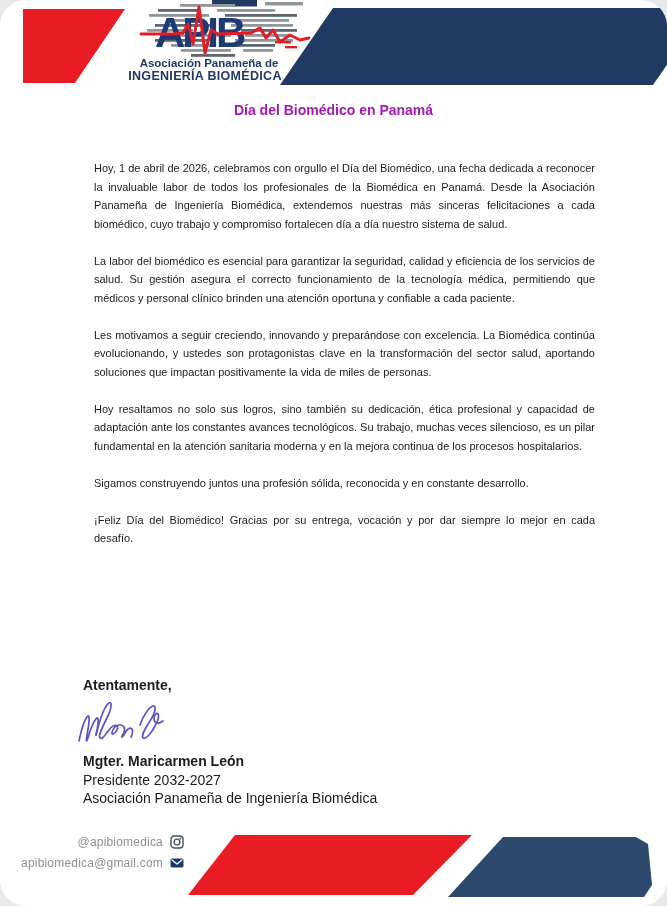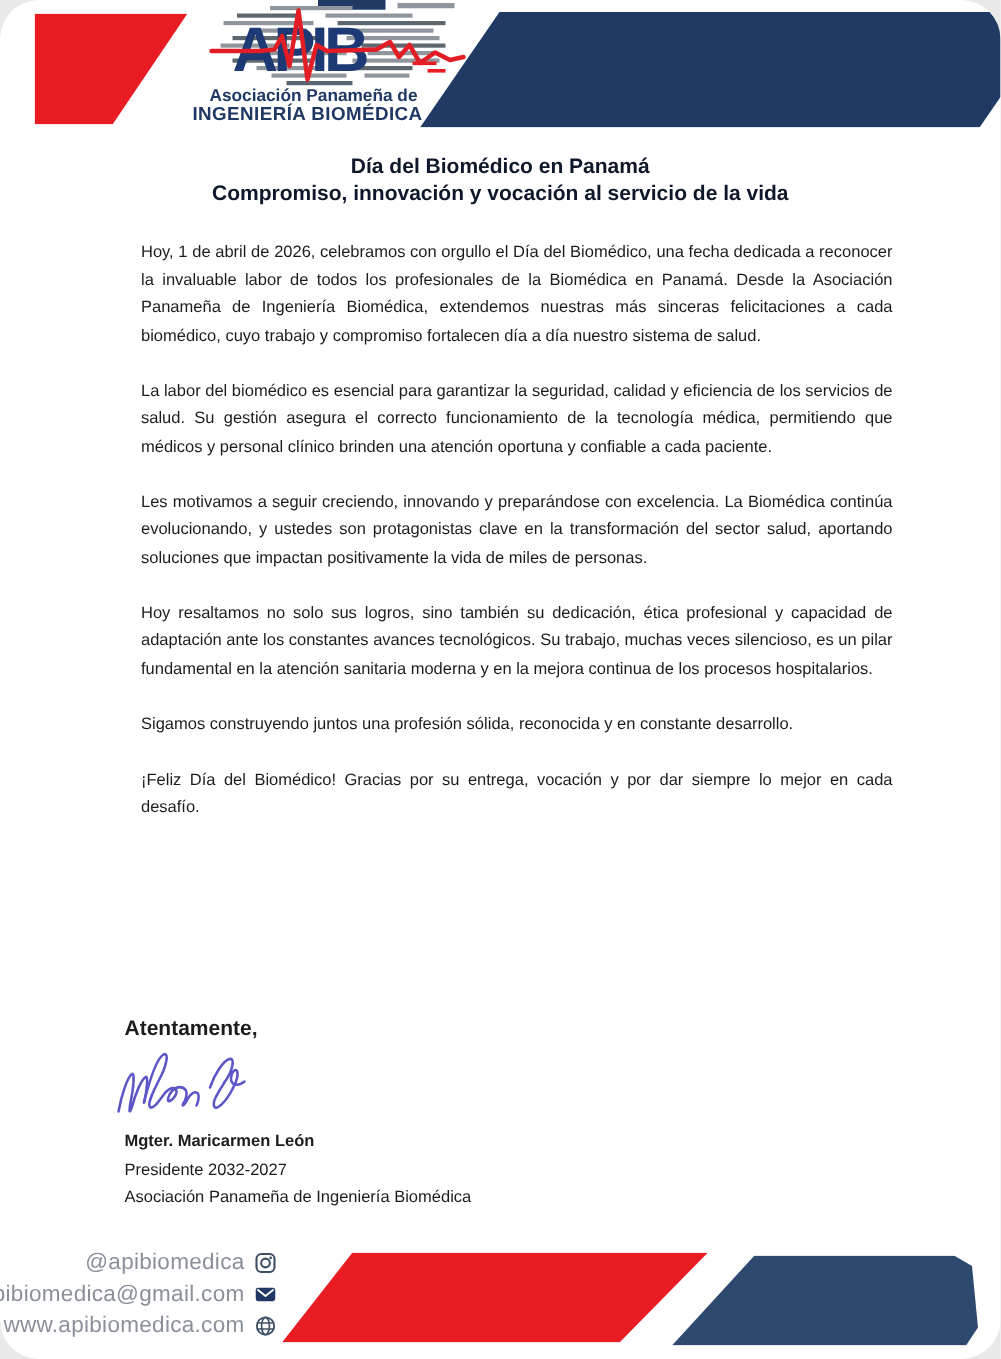--- a/index.html
+++ b/index.html
@@ -27,39 +27,39 @@
   }
   .logo-org1 { font-family:"Liberation Sans", sans-serif; font-weight:bold; font-size:11.5px; fill:#1f3864; }
   .logo-org2 { font-family:"Liberation Sans", sans-serif; font-weight:bold; font-size:12.5px; letter-spacing:.3px; fill:#1f3864; }
   .dash { fill:#8f969e; }
   .dash-dark { fill:#5d6770; }
   .dash-navy { fill:#203a64; }
   .dash-red { fill:#e91c24; }
   
   .title-block {
     position:absolute; left:0; top:101px; width:667px; text-align:center;
-    color:#0f172a; font-weight:bold; font-size:14px; line-height:18px;
+    color:#a21caf; font-weight:bold; font-size:14px; line-height:18px;
   }
   .body-block {
     position:absolute; left:94px; top:159px; width:501px;
     font-size:11px; line-height:18.5px; text-align:justify;
   }
   .body-block p { margin:0 0 18.5px 0; }
   .salutation { position:absolute; left:83px; top:677px; font-size:14px; font-weight:bold; }
   .signature-svg { position:absolute; left:72px; top:693px; }
   .sig-stroke { fill:none; stroke:#5c56c6; stroke-width:1.7; stroke-linecap:round; stroke-linejoin:round; }
-  .signer-block { position:absolute; left:83px; top:752px; font-size:11px; line-height:18.5px; }
+  .signer-block { position:absolute; left:83px; top:752px; font-size:14px; line-height:18.5px; }
   .signer-block .name { font-weight:bold; }
   
   .contacts {
     position:absolute; left:0; top:832px; width:184px;
     display:flex; flex-direction:column; gap:2px;
   }
   .contact-row { display:flex; justify-content:flex-end; align-items:center; gap:7px; height:19px; }
-  .contact-label { font-size:15px; color:#8a9099; letter-spacing:.2px; }
+  .contact-label { font-size:12px; color:#8a9099; letter-spacing:.2px; }
   .contact-icon { width:14px; height:14px; flex:0 0 auto; }
   .ftr-red {
     left:188px; top:835px; width:284px; height:60px; background:#e91c24;
     clip-path:polygon(47px 0, 284px 0, 225px 60px, 0 60px);
   }
   .ftr-navy {
     left:448px; top:837px; width:208px; height:60px; background:#2d4a6e;
     clip-path:polygon(55px 0, 188px 0, 200px 7px, 204px 48px, 196px 60px, 0 60px);
   }
 </style>
@@ -103,21 +103,20 @@
     <text class="logo-acronym" x="30" y="47">APIB</text>
 
     <polyline points="16,34 48,34 58,33 63,24 68,44 74,7 80,53 86,30 93,34 126,33 135,28 141,38 148,30 155,42 165,35 175,40 184,38" fill="none" stroke="#e21d25" stroke-width="3" stroke-linejoin="round" stroke-linecap="round"></polyline>
 
     <text class="logo-org1" x="84" y="67" text-anchor="middle">Asociación Panameña de</text>
     <text class="logo-org2" x="80" y="80" text-anchor="middle">INGENIERÍA BIOMÉDICA</text>
   </svg>
 
   <div class="title-block">
     <div>Día del Biomédico en Panamá</div>
-    <div>Compromiso, innovación y vocación al servicio de la vida</div>
   </div>
 
   <div class="body-block">
     <p>Hoy, 1 de abril de 2026, celebramos con orgullo el Día del Biomédico, una fecha dedicada a reconocer la invaluable labor de todos los profesionales de la Biomédica en Panamá. Desde la Asociación Panameña de Ingeniería Biomédica, extendemos nuestras más sinceras felicitaciones a cada biomédico, cuyo trabajo y compromiso fortalecen día a día nuestro sistema de salud.</p>
     <p>La labor del biomédico es esencial para garantizar la seguridad, calidad y eficiencia de los servicios de salud. Su gestión asegura el correcto funcionamiento de la tecnología médica, permitiendo que médicos y personal clínico brinden una atención oportuna y confiable a cada paciente.</p>
     <p>Les motivamos a seguir creciendo, innovando y preparándose con excelencia. La Biomédica continúa evolucionando, y ustedes son protagonistas clave en la transformación del sector salud, aportando soluciones que impactan positivamente la vida de miles de personas.</p>
     <p>Hoy resaltamos no solo sus logros, sino también su dedicación, ética profesional y capacidad de adaptación ante los constantes avances tecnológicos. Su trabajo, muchas veces silencioso, es un pilar fundamental en la atención sanitaria moderna y en la mejora continua de los procesos hospitalarios.</p>
     <p>Sigamos construyendo juntos una profesión sólida, reconocida y en constante desarrollo.</p>
     <p>¡Feliz Día del Biomédico! Gracias por su entrega, vocación y por dar siempre lo mejor en cada desafío.</p>
   </div>
@@ -145,27 +144,18 @@
         <circle cx="10.4" cy="3.6" r="0.9" fill="#3d4f63"></circle>
       </svg>
     </div>
     <div class="contact-row">
       <span class="contact-label">apibiomedica@gmail.com</span>
       <svg class="contact-icon" viewBox="0 0 14 14">
         <rect x="0.5" y="2.5" width="13" height="9" rx="1.6" fill="#1f3864"></rect>
         <polyline points="2,4 7,8 12,4" fill="none" stroke="#ffffff" stroke-width="1.3" stroke-linecap="round" stroke-linejoin="round"></polyline>
       </svg>
     </div>
-    <div class="contact-row">
-      <span class="contact-label">www.apibiomedica.com</span>
-      <svg class="contact-icon" viewBox="0 0 14 14">
-        <circle cx="7" cy="7" r="5.8" fill="none" stroke="#3d4f63" stroke-width="1.2"></circle>
-        <ellipse cx="7" cy="7" rx="2.6" ry="5.8" fill="none" stroke="#3d4f63" stroke-width="1.1"></ellipse>
-        <line x1="1.2" y1="5" x2="12.8" y2="5" stroke="#3d4f63" stroke-width="1.1"></line>
-        <line x1="1.2" y1="9" x2="12.8" y2="9" stroke="#3d4f63" stroke-width="1.1"></line>
-      </svg>
-    </div>
   </div>
 
   <div class="shape ftr-red"></div>
   <div class="shape ftr-navy"></div>
 
 </div>
 
 </body></html>

